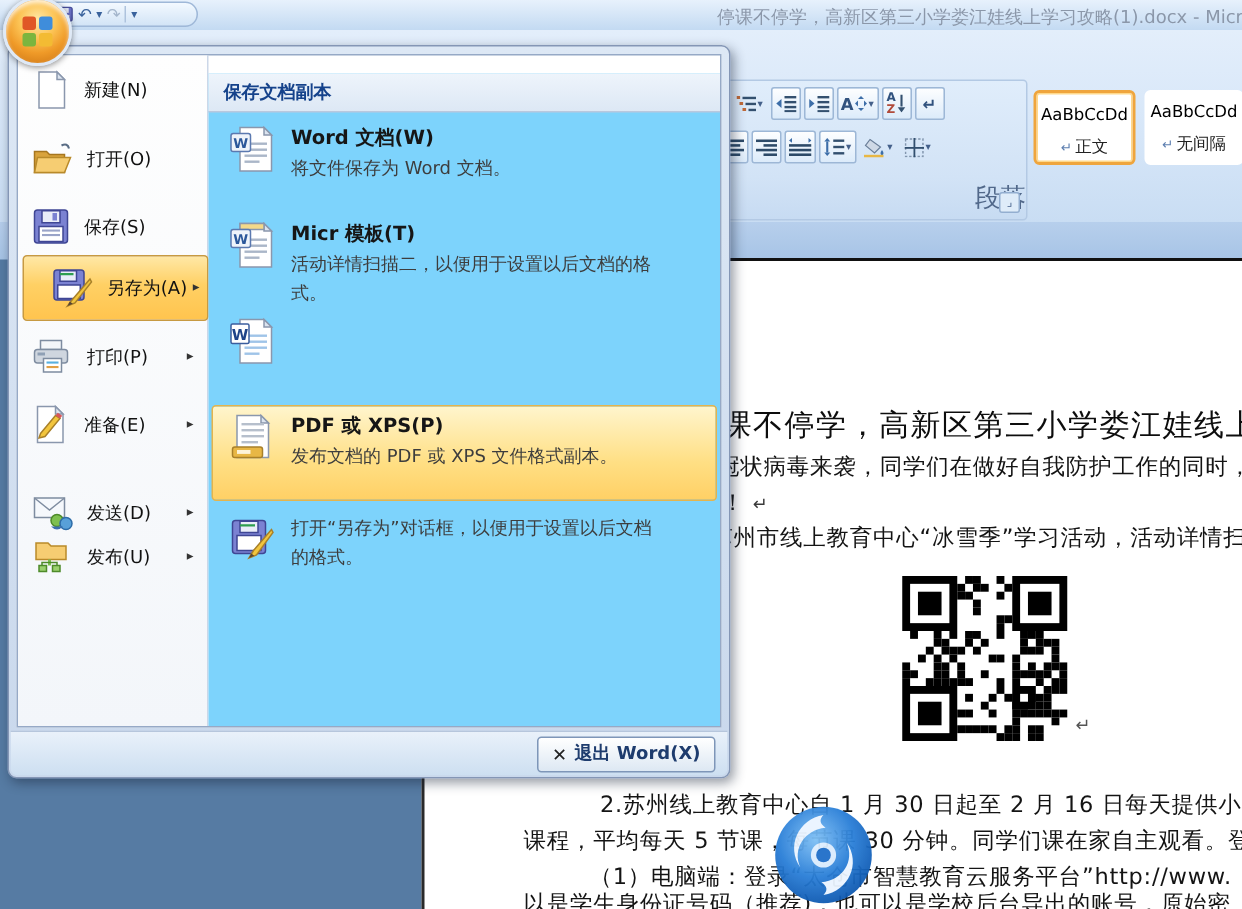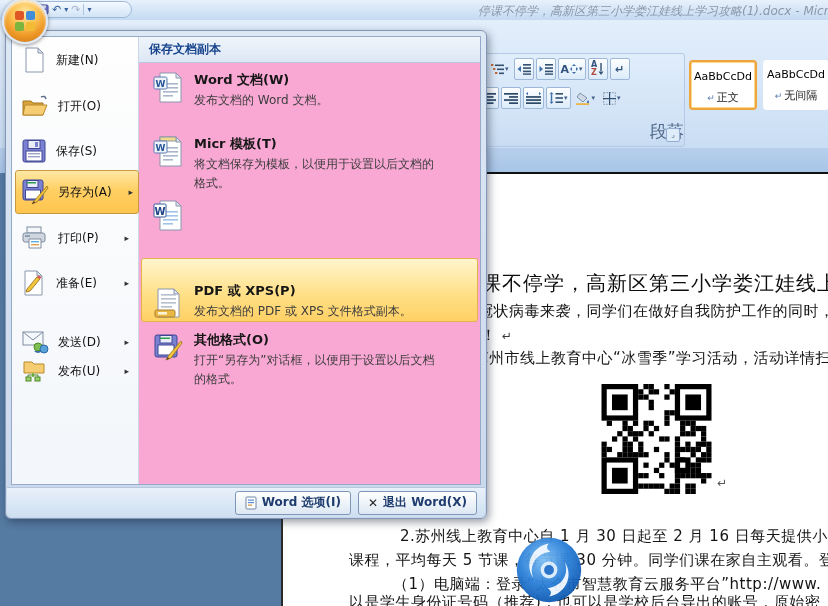--- a/index.html
+++ b/index.html
@@ -8,21 +8,21 @@
   
   .titlebar{position:absolute;left:0;top:0;width:828px;height:20px;
     background:linear-gradient(#e7f1fc,#c3daf2);}
   .qat{position:absolute;left:30px;top:1px;height:17px;width:102px;border:1px solid #9fb8d8;
     border-radius:9px;background:linear-gradient(#f3f9ff,#d2e4f6);display:flex;align-items:center;
     gap:3px;padding:0 7px;box-sizing:border-box;}
   .qat .g{font-size:11px;line-height:1;color:#39629c;}
   .qat .dis{color:#a4b6cc;}
   .qat .tiny{font-size:8px;color:#39629c;}
   .qat-sep{width:1px;height:11px;background:#aec3dd;}
-  .title-text{position:absolute;left:478px;top:3px;font-size:12px;color:#8b97a9;white-space:nowrap;font-style:italic;}
+  .title-text{position:absolute;left:478px;top:3px;font-size:12px;color:#8b97a9;white-space:nowrap;}
   
   .orb{position:absolute;left:2px;top:-2px;width:42px;height:42px;border-radius:50%;z-index:60;
     background:radial-gradient(circle at 50% 32%,#ffe9a8 0%,#fcc354 35%,#ef9a28 62%,#c76e10 100%);
     border:2px solid #dfe9f6;box-shadow:0 1px 4px rgba(0,0,0,.45),inset 0 2px 3px rgba(255,255,255,.8);
     display:flex;align-items:center;justify-content:center;}
   .orb-logo{width:20px;height:20px;position:relative;}
   .orb-logo span{position:absolute;width:9px;height:9px;border-radius:2px;}
   .orb-logo .q1{left:0;top:0;background:#e05726;}
   .orb-logo .q2{right:0;top:0;background:#3f8ddb;}
   .orb-logo .q3{left:0;bottom:0;background:#7cb53e;}
@@ -71,33 +71,33 @@
     background:linear-gradient(#dde8f5,#c9d8ec);border:1px solid #8496b5;
     box-shadow:2px 3px 8px rgba(20,30,50,.45);box-sizing:border-box;}
   .menu-body{position:absolute;left:5px;top:5px;right:5px;bottom:33px;display:flex;
     background:#fff;border:1px solid #96a9c6;}
   .left-col{width:126px;position:relative;background:linear-gradient(180deg,#fefefe,#f3f6fa);
     border-right:1px solid #ccd7e8;flex:none;}
   .lmi{position:absolute;left:3px;right:3px;height:42px;display:flex;align-items:center;
     padding-left:5px;box-sizing:border-box;border:1px solid transparent;border-radius:3px;}
   .lmi .lbl{font-size:12px;color:#111;margin-left:9px;}
   .lmi .arr{position:absolute;right:5px;font-size:9px;color:#333;}
-  .lmi.sel{border-color:#c79a42;background:linear-gradient(#ffe8a6,#ffd064 45%,#ffc44e);right:-1px;}
+  .lmi.sel{border-color:#c79a42;background:linear-gradient(#ffe8a6,#ffd064 45%,#ffc44e);right:-1px;justify-content:center;}
   .lm0{top:2px;} .lm1{top:48px;} .lm2{top:93px;} .lm3{top:133px;height:44px;} .lm4{top:180px;}
   .lm5{top:225px;} .lm6{top:284px;} .lm7{top:313px;} .lm8{top:357px;}
-  .right-col{flex:1;position:relative;background:#f9a8d4;}
+  .right-col{flex:1;position:relative;background:#7dd3fc;margin-top:12px;}
   .right-header{height:25px;line-height:25px;padding-left:10px;font-weight:bold;font-size:12px;
     color:#15428b;background:linear-gradient(#eef4fb,#dde8f5);border-bottom:1px solid #b9c8de;}
   .smi{position:absolute;left:2px;right:2px;display:flex;align-items:flex-start;padding:4px 6px 0 10px;
     box-sizing:border-box;border:1px solid transparent;border-radius:3px;}
   .smi .txt{margin-left:10px;}
   .smi .t{font-size:13px;font-weight:bold;color:#161616;margin-bottom:2px;}
   .smi .d{font-size:12px;color:#3d3d3d;line-height:19px;width:242px;}
   .smi.hl{border-color:#e4b44c;background:linear-gradient(#fff6d2,#ffe291 55%,#ffd express 0);
-    background:linear-gradient(#fff6d2,#ffd express);align-items:flex-end;}
+    background:linear-gradient(#fff6d2,#ffd express);}
   .smi.hl{background:linear-gradient(#fff5cd,#ffdf84 60%,#ffd express);}
   .smi.hl{background:linear-gradient(#fff5cd,#ffdf84 60%,#ffd065);}
   .sm0{top:29px;height:52px;} .sm1{top:93px;height:62px;} .sm2{top:157px;height:62px;}
   .sm3{top:221px;height:64px;} .sm4{top:289px;height:62px;}
   .menu-footer{position:absolute;left:1px;right:1px;bottom:1px;height:30px;border-radius:0 0 5px 5px;
     background:linear-gradient(#e9f1fa,#cddff1);border-top:1px solid #b6c6dc;display:flex;
     align-items:center;justify-content:flex-end;gap:7px;padding-right:8px;box-sizing:border-box;}
   .fbtn{height:22px;border:1px solid #7e96b8;border-radius:3px;display:flex;align-items:center;gap:5px;
     padding:0 9px;background:linear-gradient(#ffffff,#dde8f3);font-size:12px;font-weight:bold;color:#1e3c6e;}
   .fbtn .x{color:#222;font-weight:bold;font-size:12px;}
@@ -547,39 +547,39 @@
               <path d="M24 2 L24 7 L29 7 Z" fill="#dce4ef" stroke="#8a97ad"></path>
             <rect x="11" y="12" width="15" height="1.6" fill="#aab6c8"></rect>
               <rect x="11" y="16" width="15" height="1.6" fill="#aab6c8"></rect>
             <rect x="11" y="20" width="15" height="1.6" fill="#aab6c8"></rect>
               <rect x="11" y="24" width="10" height="1.6" fill="#aab6c8"></rect>
             <rect x="2" y="6" width="13" height="12" rx="1.5" fill="#eef3fa" stroke="#5b79b0"></rect>
             <text x="8.5" y="15.5" text-anchor="middle" font-size="9" font-weight="bold" fill="#2b579a">W</text>
           </svg>
           <div class="txt">
             <div class="t">Word 文档(W)</div>
-            <div class="d">发布文档的 Word 文档。</div>
+            <div class="d">将文件保存为 Word 文档。</div>
           </div>
         </div>
 
         <div class="smi sm1">
           <svg class="micon" width="32" height="34" viewBox="0 0 32 34">
             <path d="M8 2 H24 L29 7 V31 H8 Z" fill="#fff" stroke="#8a97ad"></path>
               <path d="M24 2 L24 7 L29 7 Z" fill="#dce4ef" stroke="#8a97ad"></path>
             <rect x="8" y="2" width="16" height="4" fill="#f3d98a" stroke="#8a97ad"></rect>
             <rect x="11" y="12" width="15" height="1.6" fill="#aab6c8"></rect>
               <rect x="11" y="16" width="15" height="1.6" fill="#aab6c8"></rect>
             <rect x="11" y="20" width="15" height="1.6" fill="#aab6c8"></rect>
               <rect x="11" y="24" width="10" height="1.6" fill="#aab6c8"></rect>
             <rect x="2" y="6" width="13" height="12" rx="1.5" fill="#eef3fa" stroke="#5b79b0"></rect>
             <text x="8.5" y="15.5" text-anchor="middle" font-size="9" font-weight="bold" fill="#2b579a">W</text>
           </svg>
           <div class="txt">
             <div class="t">Micr 模板(T)</div>
-            <div class="d">将文档保存为模板，以便用于设置以后文档的格式。</div>
+            <div class="d">活动详情扫描二，以便用于设置以后文档的格式。</div>
           </div>
         </div>
 
         <div class="smi sm2">
           <svg class="micon" width="32" height="34" viewBox="0 0 32 34">
             <path d="M8 2 H24 L29 7 V31 H8 Z" fill="#fff" stroke="#8a97ad"></path>
               <path d="M24 2 L24 7 L29 7 Z" fill="#dce4ef" stroke="#8a97ad"></path>
             <rect x="11" y="12" width="15" height="1.6" fill="#9fc4e8"></rect>
               <rect x="11" y="16" width="15" height="1.6" fill="#9fc4e8"></rect>
             <rect x="11" y="20" width="15" height="1.6" fill="#9fc4e8"></rect>
@@ -609,37 +609,27 @@
         <div class="smi sm4">
           <svg class="micon" width="32" height="34" viewBox="0 0 32 34">
             <rect x="3" y="4" width="22" height="22" rx="2" fill="#7b82d2" stroke="#3f4694"></rect>
             <rect x="8" y="4.5" width="12" height="7.5" fill="#e9edf8" stroke="#3f4694"></rect>
             <rect x="6" y="14" width="16" height="10" fill="#fff" stroke="#3f4694"></rect>
             <rect x="8" y="6.5" width="10" height="1.5" fill="#2e9e4f"></rect>
             <path d="M29 10 L17 24 L14 29 L19 27 L30 12 Z" fill="#f2c53d" stroke="#a8802a"></path>
             <path d="M14 29 L15.5 26 L17.5 27.5 Z" fill="#5a4632"></path>
           </svg>
           <div class="txt">
-            <div class="t">其他格式(O)</div>
             <div class="d">打开“另存为”对话框，以便用于设置以后文档的格式。</div>
           </div>
         </div>
       </div>
     </div>
 
     <div class="menu-footer">
-      <div class="fbtn">
-        <svg width="12" height="14" viewBox="0 0 12 14">
-          <rect x="1" y="1" width="10" height="12" rx="1" fill="#fff" stroke="#6f86a8"></rect>
-          <rect x="3" y="3.5" width="6" height="1.2" fill="#5b8bd0"></rect>
-            <rect x="3" y="6" width="6" height="1.2" fill="#5b8bd0"></rect>
-          <rect x="3" y="8.5" width="4" height="1.2" fill="#d08f3c"></rect>
-        </svg>
-        <span>Word 选项(I)</span>
-      </div>
       <div class="fbtn">
         <span class="x">✕</span>
         <span>退出 Word(X)</span>
       </div>
     </div>
   </div>
 
   <div class="orb">
     <div class="orb-logo">
       <span class="q1"></span>

